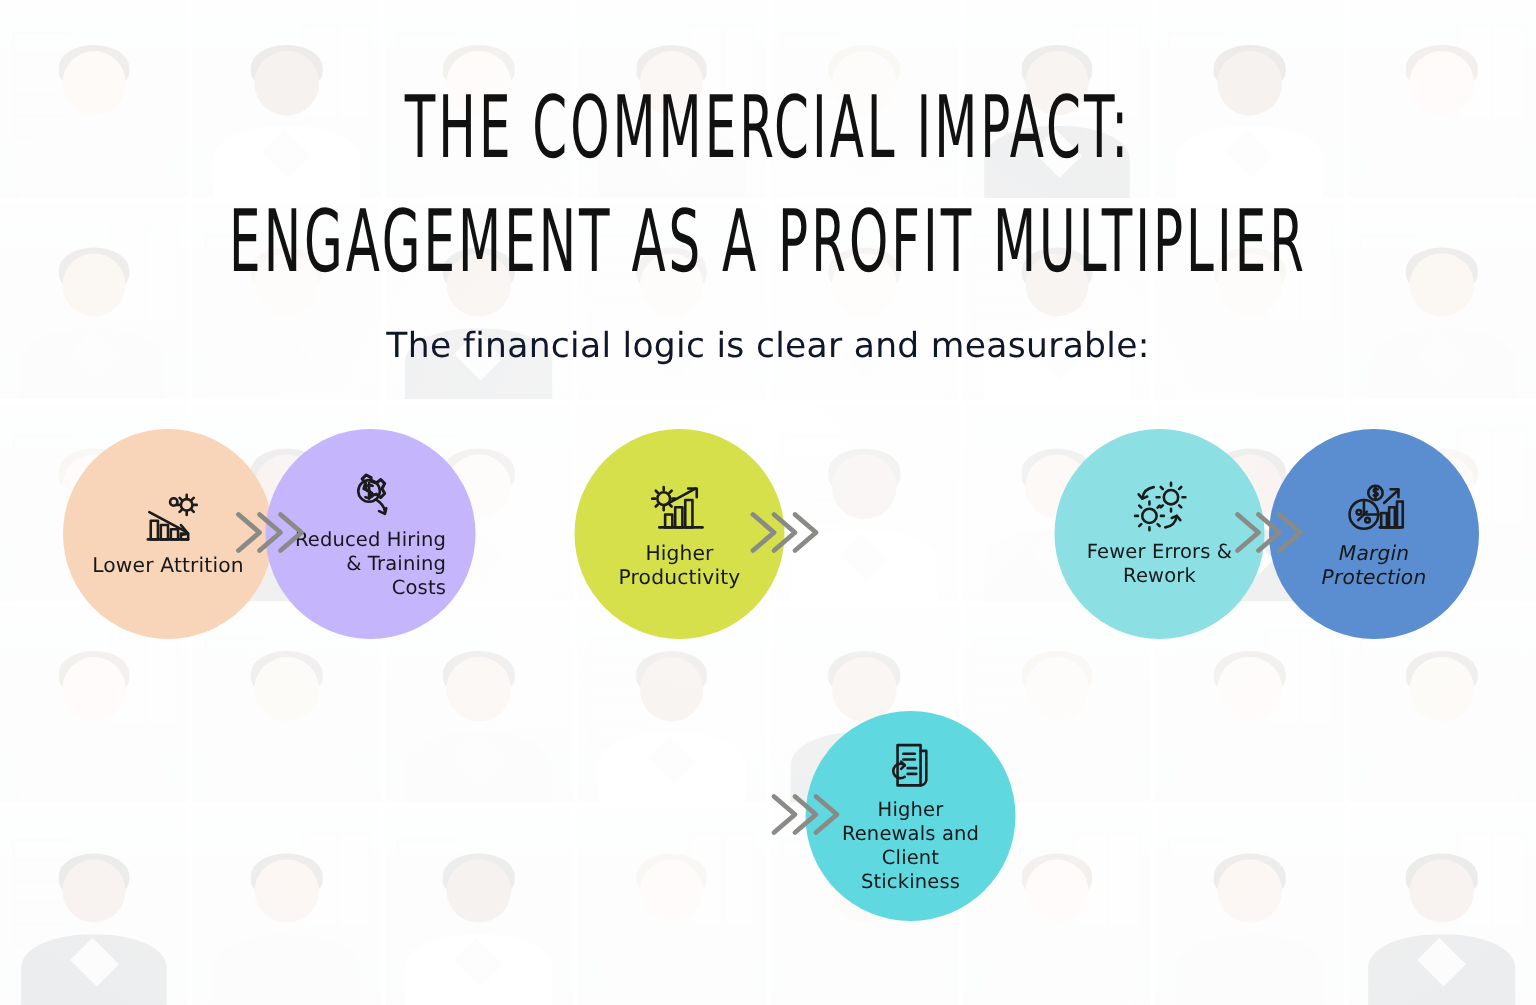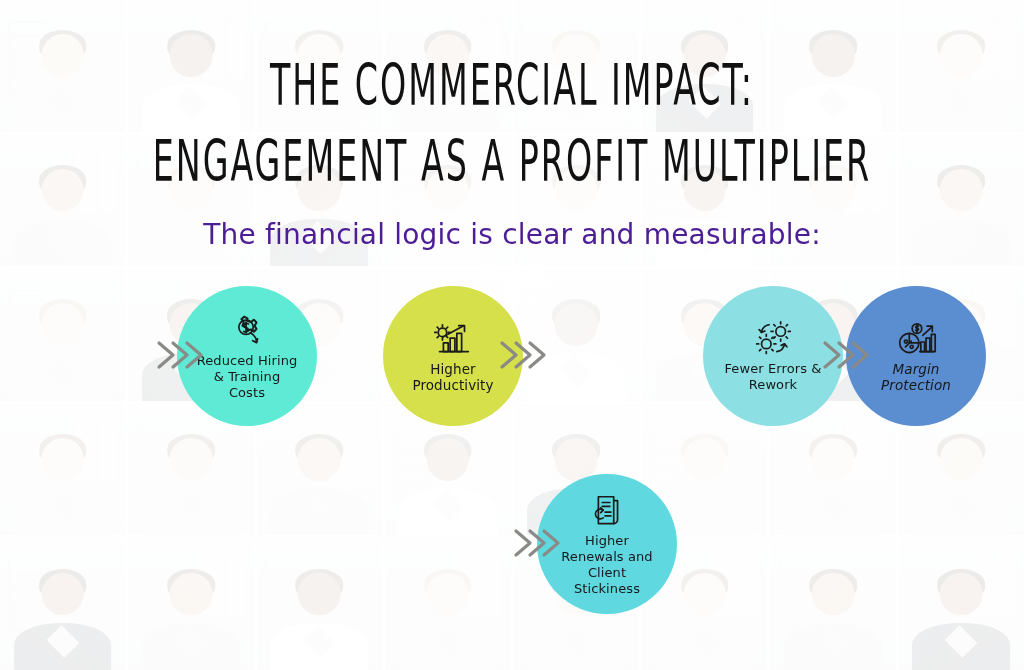--- a/index.html
+++ b/index.html
@@ -116,22 +116,22 @@
     line-height:34px;
     margin-top:60px;
   }
   #title-2{
     font-size:37px;
     line-height:34px;
     margin-top:42px;
   }
   #subtitle{
     margin-top:48px;
-    font-size:28px;
-    color:#4c1d95;
+    font-size:23px;
+    color:#0f172a;
     font-family:"DejaVu Sans","Liberation Sans",sans-serif;
     letter-spacing:0.2px;
     white-space:nowrap;
   }
 
   
   .circle{
     position:absolute;
     width:140px;height:140px;border-radius:50%;
     display:flex;flex-direction:column;
@@ -498,30 +498,47 @@
   <div id="bg-wash2"></div>
 
   <div id="content">
 
     <div id="header">
       <div id="title-1" class="title-line">THE COMMERCIAL IMPACT:</div>
       <div id="title-2" class="title-line">ENGAGEMENT AS A PROFIT MULTIPLIER</div>
       <div id="subtitle">The financial logic is clear and measurable:</div>
     </div>
 
+    <div class="circle" style="left:42px;top:286px;background:#f8d5b8;">
+      <span class="ico">
+        <svg viewBox="0 0 48 42" fill="none" stroke="#1b1b1b" stroke-width="1.8" stroke-linecap="round" stroke-linejoin="round">
+          <path d="M10 34 h28"></path>
+          <rect x="12" y="21" width="5" height="13"></rect>
+          <rect x="19" y="24" width="5" height="10"></rect>
+          <rect x="26" y="27" width="5" height="7"></rect>
+          <rect x="33" y="30" width="5" height="4"></rect>
+          <path d="M11 15 L37 29"></path>
+          <path d="M33 24 L38 30 L33 31"></path>
+          <circle cx="37" cy="10" r="4"></circle>
+          <path d="M37 5 v-2 M37 17 v-2 M32 10 h-2 M44 10 h-2 M33.5 6.5 l-1.4-1.4 M41.9 14.9 l-1.4-1.4 M33.5 13.5 l-1.4 1.4 M41.9 5.1 l-1.4 1.4"></path>
+          <circle cx="28" cy="8" r="2.6"></circle>
+        </svg>
+      </span>
+      <span class="clabel">Lower Attrition</span>
+    </div>
 
     <div class="arrow" style="left:153px;top:335px;">
       <svg viewBox="0 0 56 40" fill="none" stroke="#8a8a86" stroke-width="3.2" stroke-linejoin="round" stroke-linecap="round">
         <path d="M6 8 L20 20 L6 32"></path>
         <path d="M20 8 L34 20 L20 32"></path>
         <path d="M34 8 L48 20 L34 32"></path>
       </svg>
     </div>
 
-    <div class="circle wide" style="left:177px;top:286px;background:#5eead4;">
+    <div class="circle wide" style="left:177px;top:286px;background:#c4b5fd;text-align:right;">
       <span class="ico">
         <svg viewBox="0 0 48 42" fill="none" stroke="#1b1b1b" stroke-width="1.8" stroke-linecap="round" stroke-linejoin="round">
           <path d="M24 7 l3.2 1 2.6-2 2.3 2.4 -1.6 2.9 1.6 2.9 -2.3 2.4 -2.6-2 -3.2 1 -1.1-3.1 -3.1-1.1 1-3.2 -2-2.6 2.4-2.3 2.9 1.6z" transform="translate(-4,2) scale(1.18)"></path>
           <circle cx="23" cy="17" r="7.5"></circle>
           <path d="M25.5 13.5 c-2.3-1.2-5 -0.3-5 1.8 0 2.6 5 1.6 5 4.2 0 2.1-2.7 3-5 1.8"></path>
           <path d="M23 11.5 v11"></path>
           <path d="M28 23 q6 4 6 9"></path>
           <path d="M30 31 l4 2 1-4"></path>
         </svg>
       </span>

